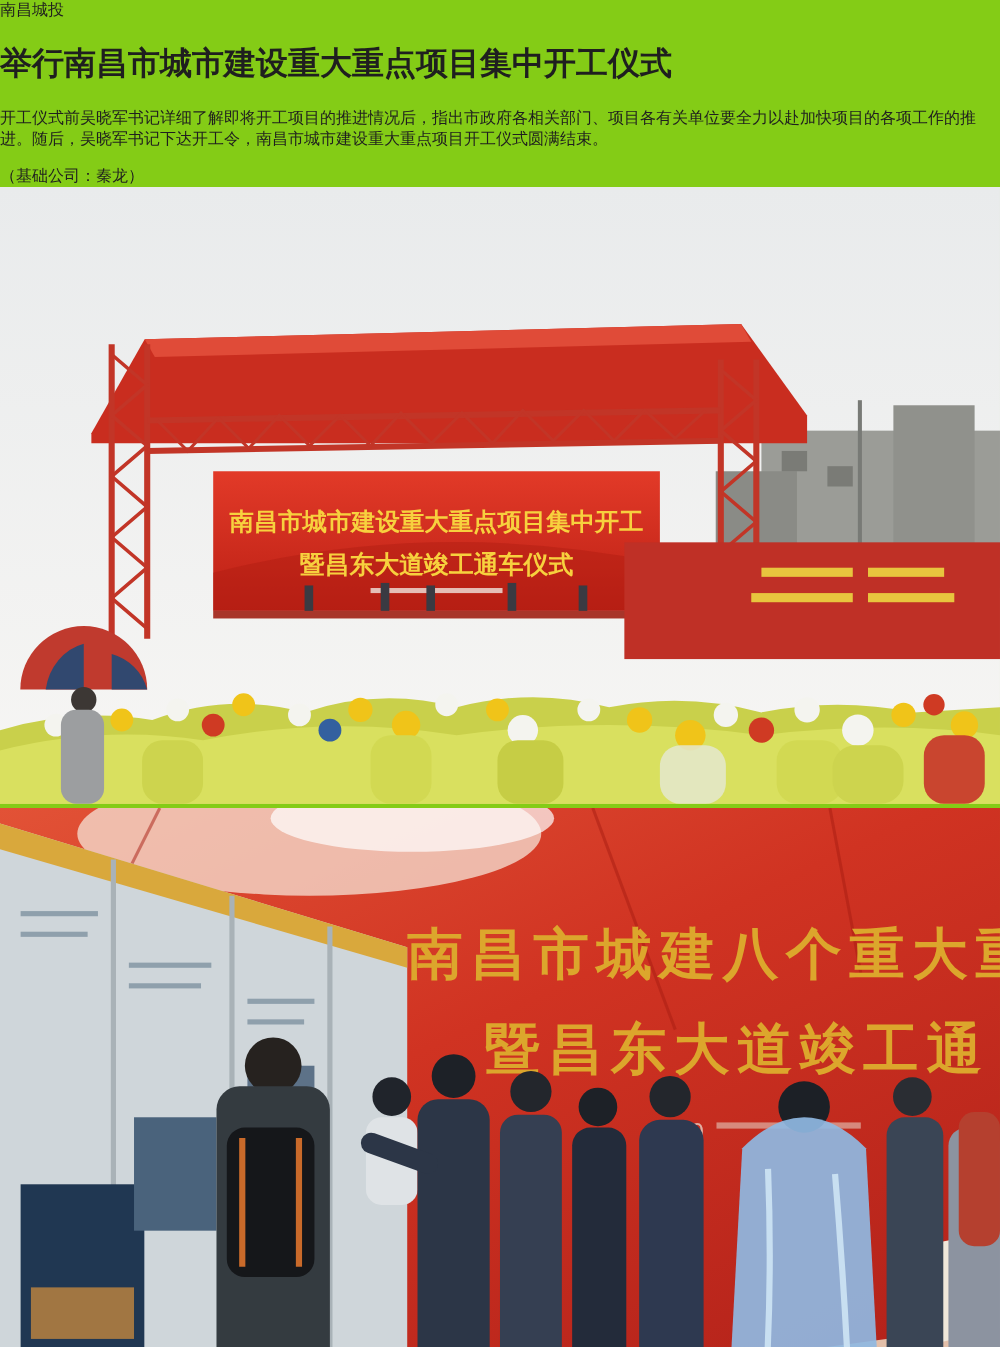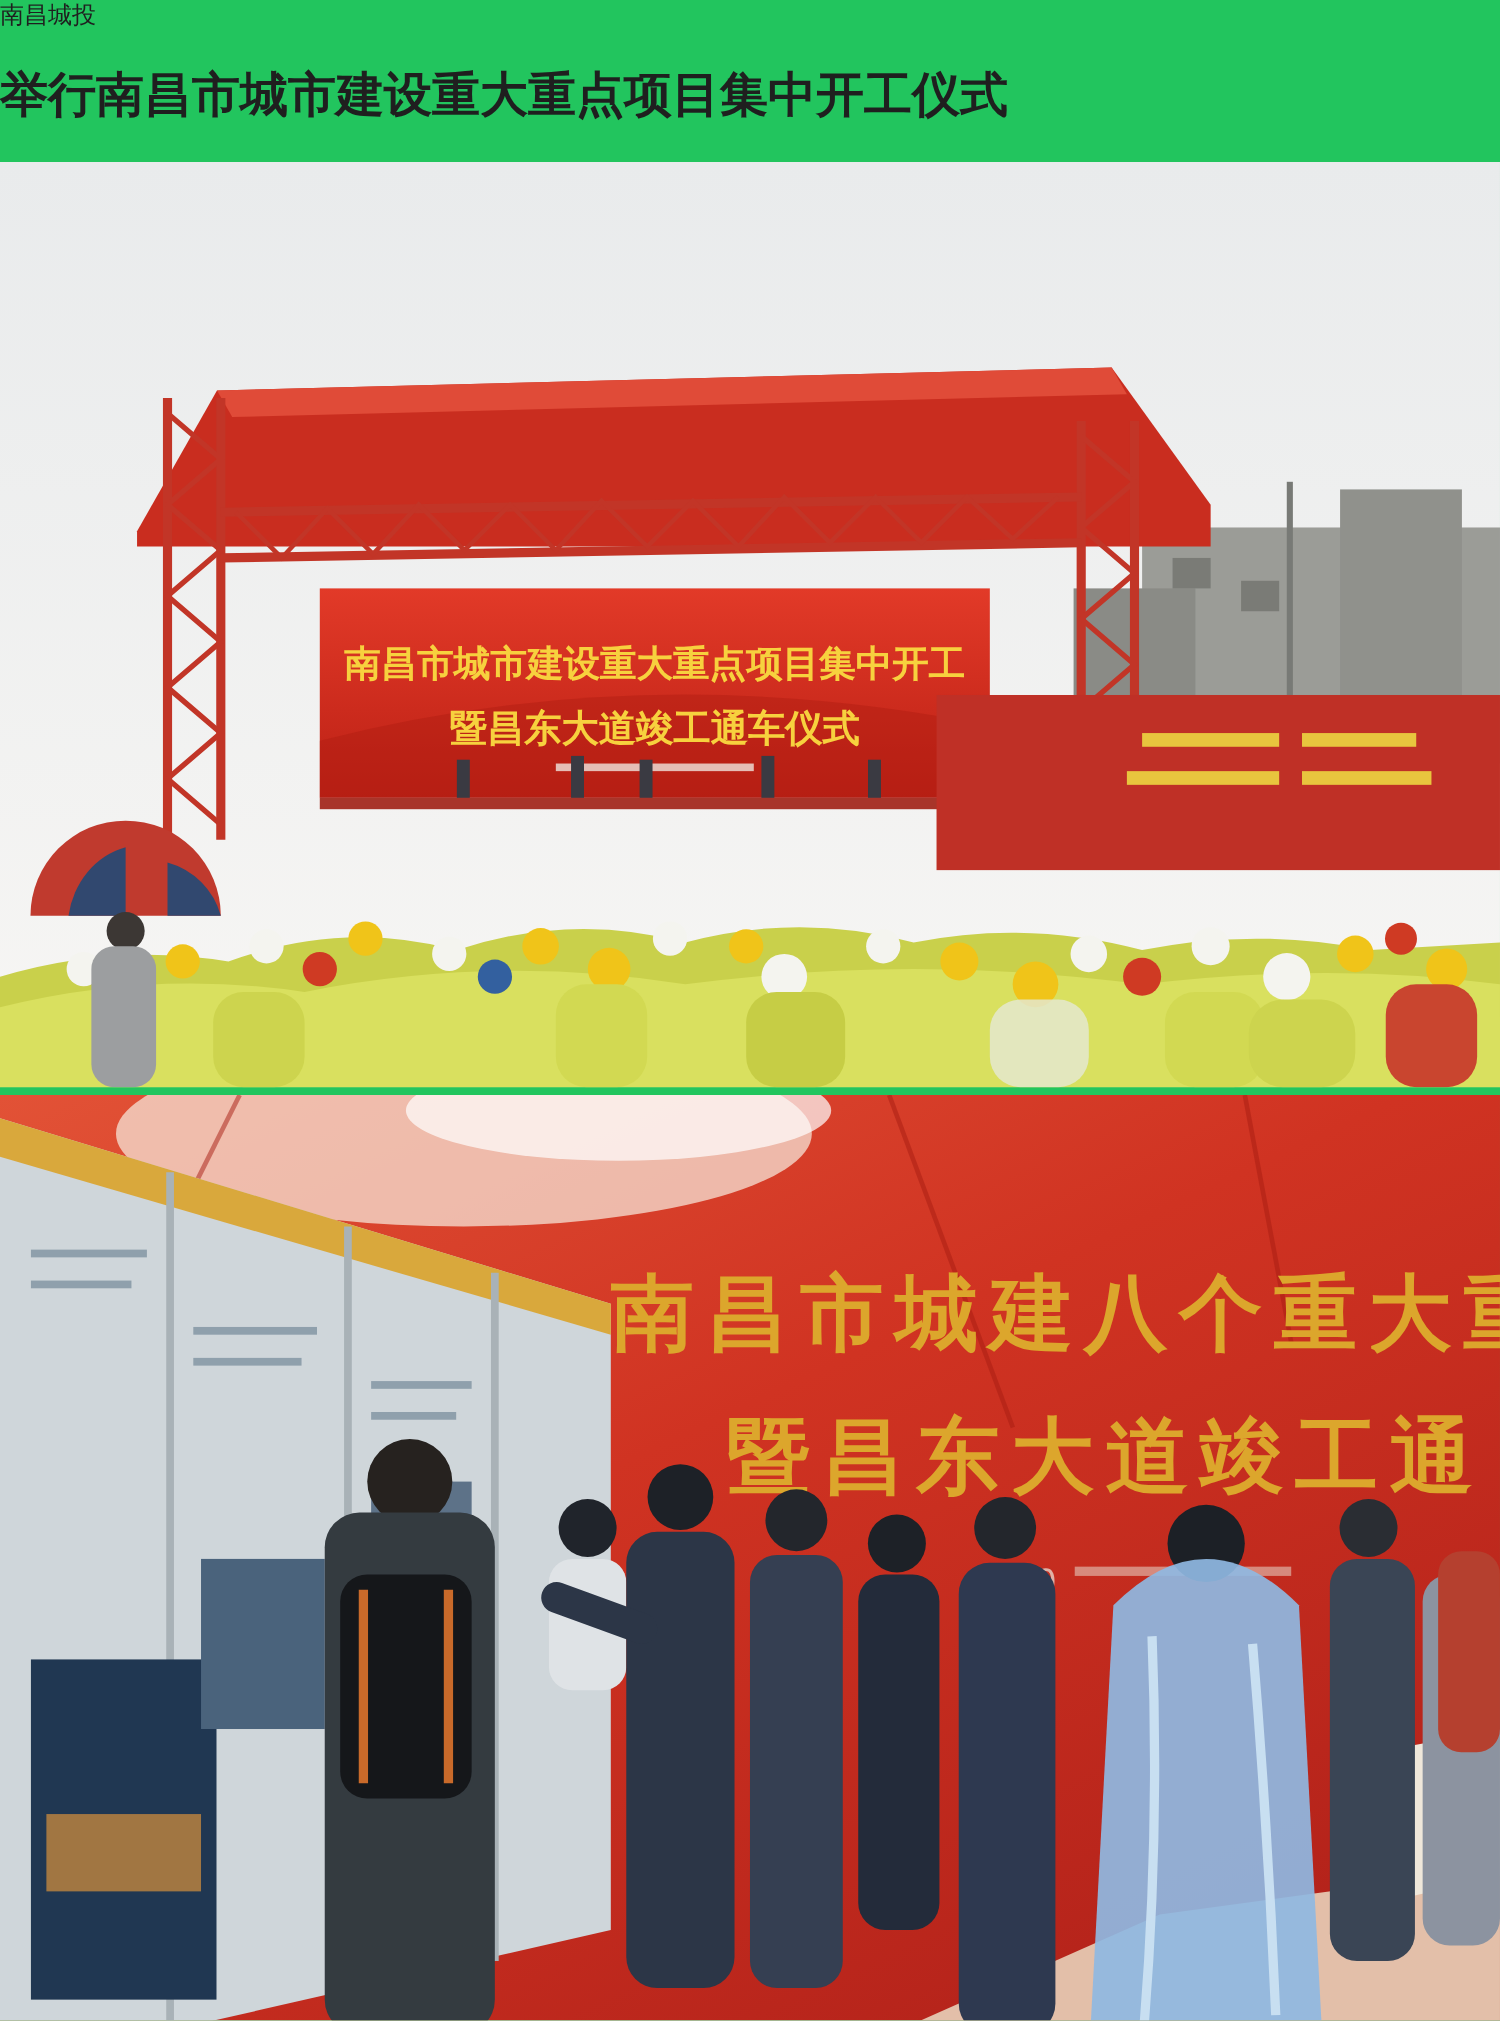--- a/index.html
+++ b/index.html
@@ -1,16 +1,16 @@
 <!DOCTYPE html>
 <html><head>
 <meta charset="utf-8">
 <style>
   html,body{margin:0;padding:0;background:#ffffff;}
-  .page{position:relative;width:1000px;height:1347px;background:#22c55e;overflow:hidden;
+  .page{position:relative;width:1000px;height:1347px;background:#84cc16;overflow:hidden;
         font-family:"Liberation Serif","DejaVu Serif",serif;color:#1f1f1f;}
   
   .hdr-stripes{position:absolute;left:0;top:62px;width:1000px;height:20px;
 (               background:repeating-linear-gradient(to bottom,#d9d9d9 0 1.8px,#ffffff 1.8px 4.1px);}
   .hdr-stripes{background:repeating-linear-gradient(to bottom,#d9d9d9 0 1.8px,#ffffff 1.8px 4.1px);}
   .hdr-band-tint{position:absolute;left:520px;top:53px;width:480px;height:9px;background:#fdf3e2;
         clip-path:polygon(12px 0,100% 0,100% 100%,0 100%);}
   .hdr-band{position:absolute;left:500px;top:62px;width:500px;height:19px;background:#ef8200;
         clip-path:polygon(0 0,100% 0,100% 100%,25px 100%);}
   .hdr-badge{position:absolute;left:106px;top:57px;width:102px;height:31px;background:#ef8200;
@@ -39,20 +39,24 @@
 <div class="page">
 
   <div class="hdr-stripes"></div>
   <div class="hdr-band-tint"></div>
   <div class="hdr-band"></div>
   <div class="hdr-badge">南昌城投</div>
 
   <h1 class="article-title title1">举行南昌市城市建设重大重点项目集中开工仪式</h1>
 
 
+  <div class="col a1-right">
+    <p>开工仪式前吴晓军书记详细了解即将开工项目的推进情况后，指出市政府各相关部门、项目各有关单位要全力以赴加快项目的各项工作的推进。随后，吴晓军书记下达开工令，南昌市城市建设重大重点项目开工仪式圆满结束。</p>
+    <div class="byline">（基础公司：秦龙）</div>
+  </div>
 
   <figure class="photo ph1" style="margin:0">
     <svg viewBox="0 0 394 243" preserveAspectRatio="none">
       <defs>
         <linearGradient id="sky1" x1="0" y1="0" x2="0" y2="1">
           <stop offset="0" stop-color="#e9ebec"></stop>
             <stop offset="1" stop-color="#f7f6f4"></stop>
         </linearGradient>
         <linearGradient id="bd1" x1="0" y1="0" x2="0" y2="1">
           <stop offset="0" stop-color="#e23a28"></stop>

